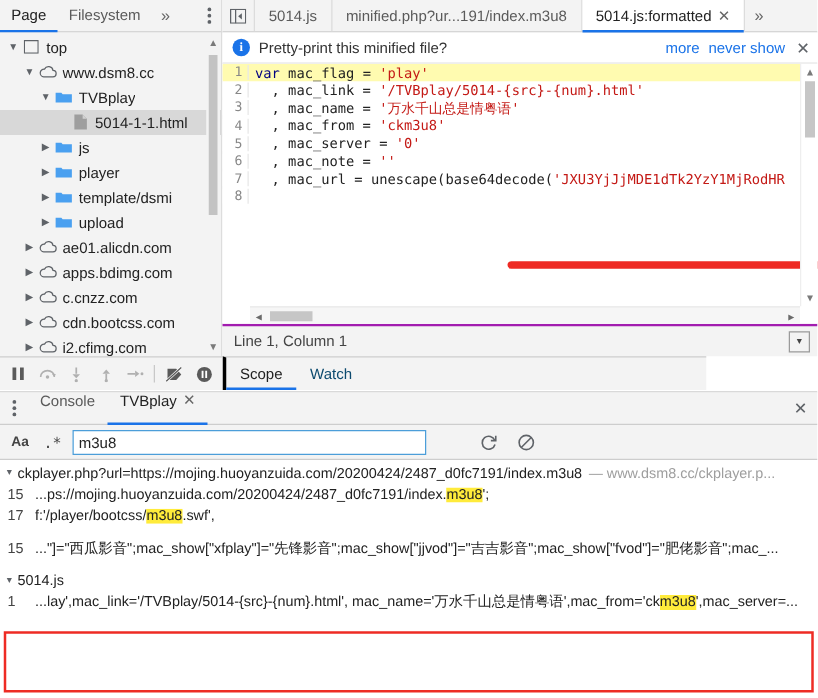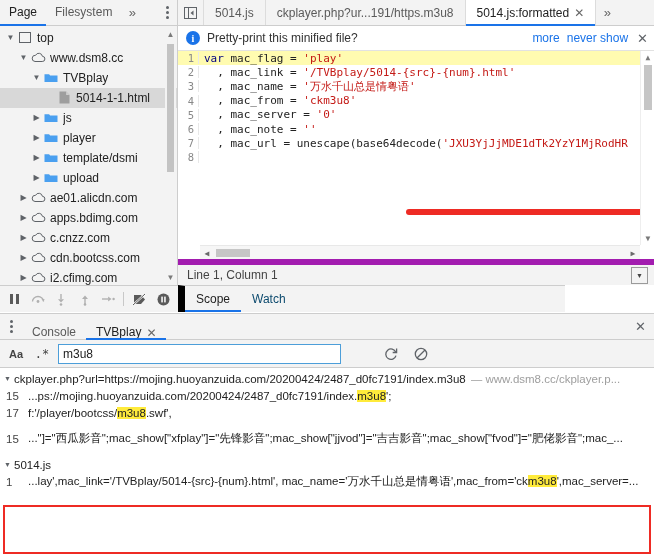--- a/index.html
+++ b/index.html
@@ -186,34 +186,34 @@
     display: flex; align-items: center; justify-content: center; color: #6a6a6a; font-size: 8px;
   }
   .ed-hscroll .ar.l { left: 0; } .ed-hscroll .ar.r { right: 0; }
 
   .redline {
     position: absolute; height: 6px; border-radius: 3px; background: #ee2b24;
     left: 228px; width: 408px; top: 158px;
   }
 
   .statusbar {
-    height: 26px; background: #f3f3f3; border-top: 6px solid #a21caf;
+    height: 26px; background: #f3f3f3; border-top: 2px solid #a21caf;
     display: flex; align-items: center; padding: 0 6px 0 9px;
     font-size: 12px; color: #444;
   }
   .sb-btn {
     width: 17px; height: 17px; border: 1px solid #9a9a9a; background: #f3f3f3;
     display: flex; align-items: center; justify-content: center;
     font-size: 7px; color: #444;
   }
 
   
   .scopebar {
     position: absolute; left: 178px; top: 285px; width: 387px; height: 27px;
-    background: #f3f3f3; border-top: 1px solid #cdcdcd; border-left: 7px solid #000000;
+    background: #f3f3f3; border-top: 1px solid #cdcdcd; border-left: 3px solid #000000;
     display: flex; align-items: stretch;
   }
   .sw-tab {
     padding: 0 11px; display: flex; align-items: center;
     font-size: 12px; color: #0c4a6e; position: relative;
   }
   .sw-tab.active { color: #222; }
   .sw-tab.active::after {
     content: ""; position: absolute; left: 0; right: 0; bottom: 0;
     height: 2px; background: #1a73e8;
@@ -223,21 +223,21 @@
   .drawer {
     position: absolute; left: 0; top: 313px; width: 654px; height: 245px;
     background: #fff; border-top: 1px solid #cdcdcd;
     display: flex; flex-direction: column;
   }
   .drawer-tabs {
     height: 26px; display: flex; align-items: stretch;
     background: #f3f3f3; border-bottom: 1px solid #cdcdcd;
   }
   .dtab {
-    padding: 0 10px; display: flex; align-items: flex-end; gap: 5px;
+    padding: 0 10px; display: flex; align-items: flex-start; gap: 5px;
     font-size: 12px; color: #5a5a5a; position: relative;
   }
   .dtab.active { color: #222; }
   .dtab.active::after {
     content: ""; position: absolute; left: 0; right: 0; bottom: -1px;
     height: 2px; background: #1a73e8;
   }
   .drawer-close { color: #5f6368; font-size: 13px; display: flex; align-items: center; padding: 0 8px; }
 
   .searchbar {
@@ -458,21 +458,21 @@
           <svg width="13" height="12" viewBox="0 0 13 12">
             <rect x="0.5" y="0.5" width="12" height="11" fill="none" stroke="#5f6368"></rect>
             <line x1="4.5" y1="0.5" x2="4.5" y2="11.5" stroke="#5f6368"></line>
             <path d="M9.5 3.5l-3 2.5 3 2.5z" fill="#5f6368"></path>
           </svg>
         </div>
         <div class="src-tab">
           <span>5014.js</span>
         </div>
         <div class="src-tab">
-          <span>ckplayer.php?ur...191/https.m3u8</span>
+          <span>minified.php?ur...191/index.m3u8</span>
         </div>
         <div class="src-tab active">
           <span>5014.js:formatted</span>
           <span class="tab-x">✕</span>
         </div>
         <div class="chev-more">»</div>
       </div>
 
       <div class="infobar">
         <span class="info-i">i</span>

